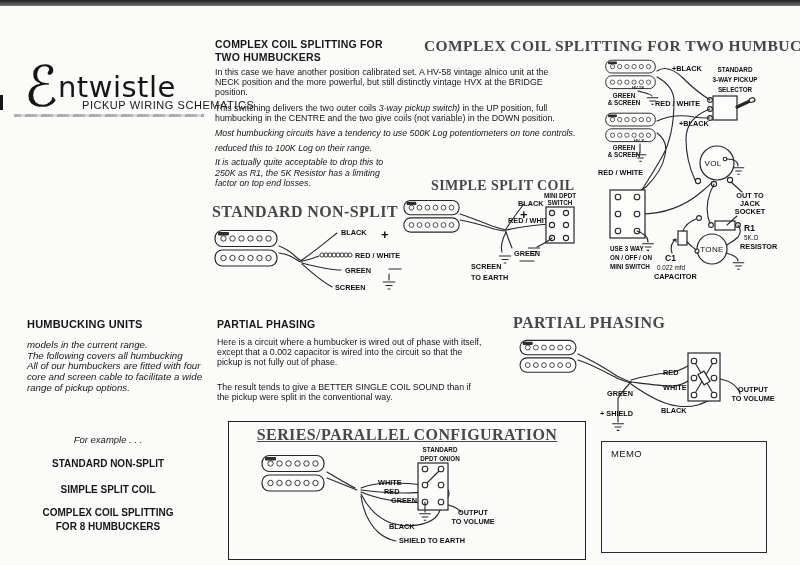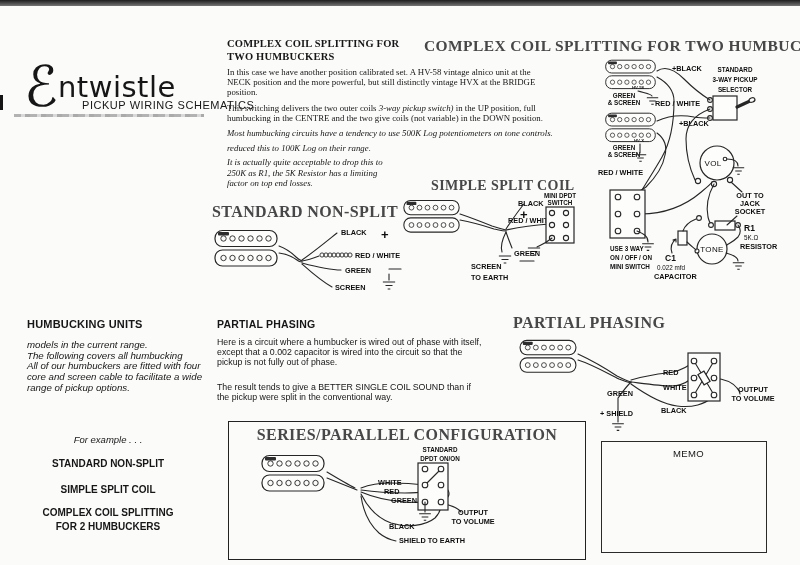--- a/index.html
+++ b/index.html
@@ -88,23 +88,23 @@
       <div>All of our humbuckers are fitted with four</div>
       <div>core and screen cable to facilitate a wide</div>
       <div>range of pickup options.</div>
     </div>
   </div>
 
   <div class="abs ex it" style="top:434px; font-weight:normal; font-size:9.5px;">For example . . .</div>
   <div class="abs ex" style="top:458px;">STANDARD NON-SPLIT</div>
   <div class="abs ex" style="top:484px;">SIMPLE SPLIT COIL</div>
   <div class="abs ex" style="top:507px;">COMPLEX COIL SPLITTING</div>
-  <div class="abs ex" style="top:521px;">FOR 2  HUMBUCKERS</div>
-
-  <div class="abs" style="left:227px; top:38px;font-family:Liberation Serif, serif;">
+  <div class="abs ex" style="top:521px;">FOR 8  HUMBUCKERS</div>
+
+  <div class="abs" style="left:215px; top:38px;">
     <div class="h-bold" style="line-height:12.5px;">
       <div>COMPLEX COIL SPLITTING FOR</div>
       <div>TWO HUMBUCKERS</div>
     </div>
     <div class="bt" style="margin-top:4px;">
       <div>In this case we have another position calibrated set. A  HV-58 vintage alnico unit at the</div>
       <div>NECK position and the more powerful, but still distinctly vintage HVX at the BRIDGE</div>
       <div>position.</div>
     </div>
     <div class="bt" style="margin-top:5px;">
@@ -350,21 +350,21 @@
     <text class="lbl" x="158" y="54">WHITE</text>
     <text class="lbl" x="156" y="77">BLACK</text>
     <text class="lbl" x="102" y="60">GREEN</text>
     <text class="lbl" x="95" y="80">+ SHIELD</text>
     <use href="#earth" x="106" y="86" width="14" height="10"></use>
     <text class="lbl" x="248" y="56" text-anchor="middle">OUTPUT</text>
     <text class="lbl" x="248" y="65" text-anchor="middle">TO VOLUME</text>
   </svg>
 
   <div class="abs box-frame" style="left:228px; top:421px; width:358px; height:139px;">
-    <div class="bigtitle ctr" style="font-size:16px; margin-top:4px;">SERIES/PARALLEL CONFIGURATION</div>
+    <div class="bigtitle ctr" style="font-size:16px; margin-top:4px;text-decoration:underline;">SERIES/PARALLEL CONFIGURATION</div>
     <svg style="left:0; top:0;" width="358" height="139" viewBox="0 0 358 139">
       <use href="#humbucker" x="30" y="32" width="68" height="40"></use>
       <g>
         <path class="wire" d="M98,50 C108,56 118,62 126,66"></path>
         <path class="wire" d="M98,56 C108,60 118,64 128,68"></path>
         <path class="wire" d="M132,66 C142,62 152,61 162,61 C176,61 188,62 196,63"></path>
         <path class="wire" d="M132,68 C146,70 162,71 176,71 C190,71 202,70 210,65"></path>
         <path class="wire" d="M132,70 C146,76 162,79 176,80 C184,80.5 190,80.5 196,80"></path>
         <path class="wire" d="M132,72 C138,84 148,96 162,101 C178,106 196,104 206,96 C210,92 212,86 212,82"></path>
         <path class="wire" d="M132,74 C134,88 140,102 150,111 C156,116 162,118 167,119"></path>
@@ -390,16 +390,16 @@
       <text class="lbl" x="149" y="63">WHITE</text>
       <text class="lbl" x="155" y="72">RED</text>
       <text class="lbl" x="162" y="81">GREEN</text>
       <text class="lbl" x="160" y="107">BLACK</text>
       <text class="lbl" x="170" y="121">SHIELD TO EARTH</text>
       <text class="lbl" x="244" y="93" text-anchor="middle">OUTPUT</text>
       <text class="lbl" x="244" y="102" text-anchor="middle">TO VOLUME</text>
     </svg>
   </div>
 
-  <div class="abs memo" style="left:601px; top:441px; width:166px; height:112px;text-align:center;">
+  <div class="abs memo" style="left:601px; top:441px; width:166px; height:112px;">
     <div class="memo-label">MEMO</div>
   </div>
 </div>
 
 </body></html>

